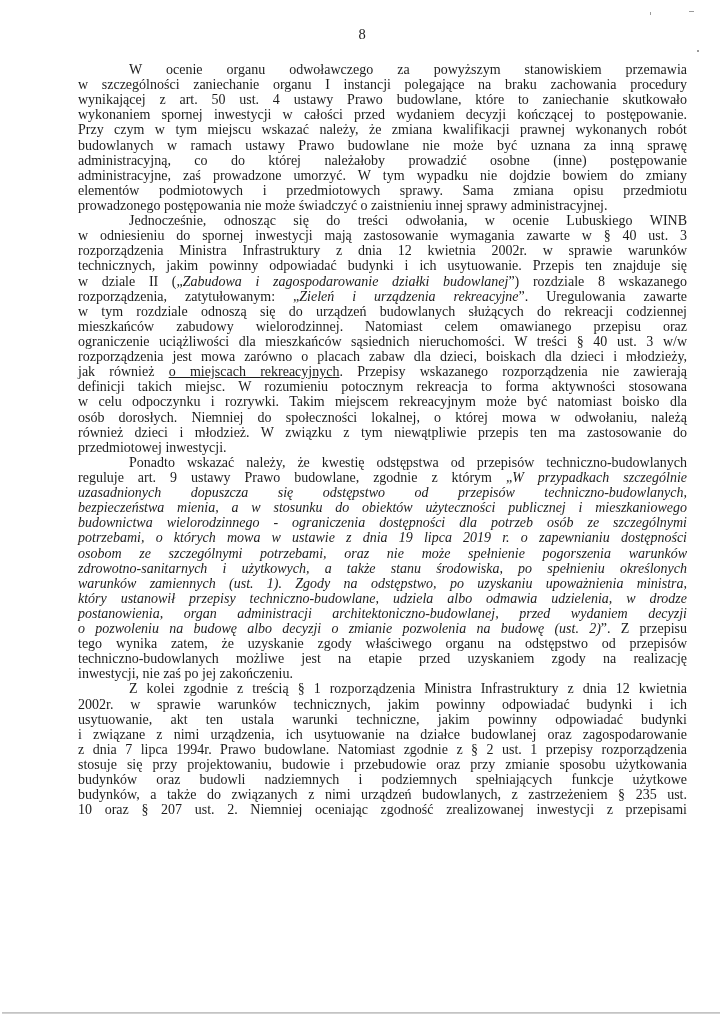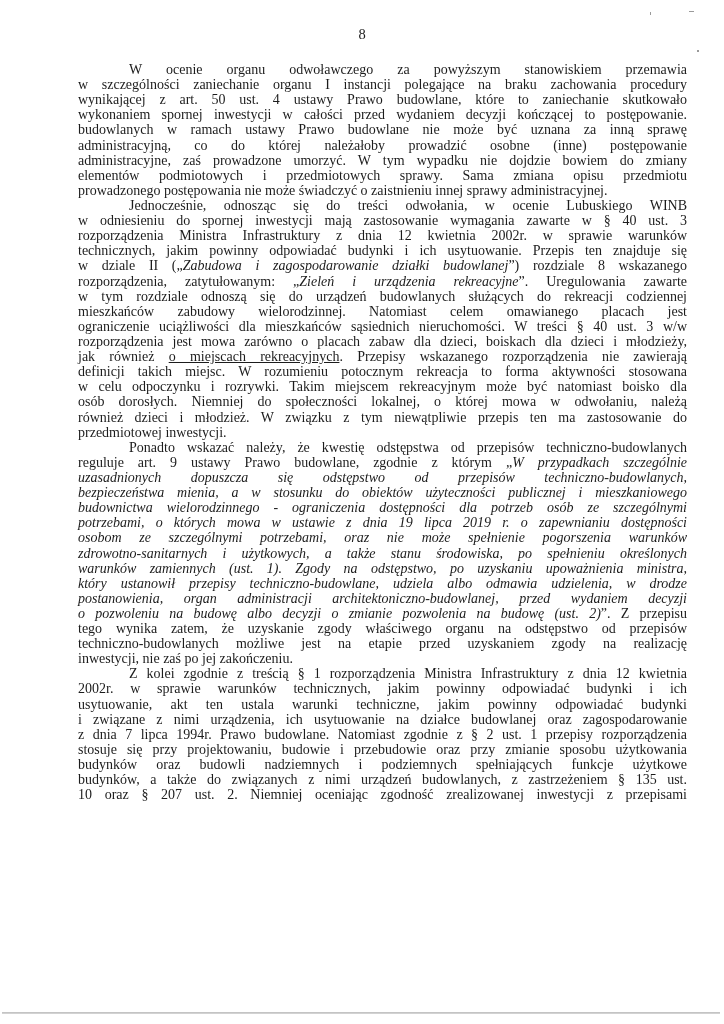--- a/index.html
+++ b/index.html
@@ -37,35 +37,36 @@
 <span class="corner-mark" style="left:650px;top:12px;width:1px;height:3px;"></span>
 <span class="corner-mark" style="left:689px;top:11px;width:5px;height:1px;"></span>
 <span class="corner-mark" style="left:697px;top:50px;width:2px;height:2px;"></span>
 
 <div class="body-text" id="body-text">
     <div>
       <span class="line indent"><span>W ocenie organu odwoławczego za powyższym stanowiskiem przemawia</span></span>
       <span class="line"><span>w szczególności zaniechanie organu I instancji polegające na braku zachowania procedury</span></span>
       <span class="line"><span>wynikającej z art. 50 ust. 4 ustawy Prawo budowlane, które to zaniechanie skutkowało</span></span>
       <span class="line"><span>wykonaniem spornej inwestycji w całości przed wydaniem decyzji kończącej to postępowanie.</span></span>
+      <span class="line"><span>Przy czym w tym miejscu wskazać należy, że zmiana kwalifikacji prawnej wykonanych robót</span></span>
       <span class="line"><span>budowlanych w ramach ustawy Prawo budowlane nie może być uznana za inną sprawę</span></span>
       <span class="line"><span>administracyjną, co do której należałoby prowadzić osobne (inne) postępowanie</span></span>
       <span class="line"><span>administracyjne, zaś prowadzone umorzyć. W tym wypadku nie dojdzie bowiem do zmiany</span></span>
       <span class="line"><span>elementów podmiotowych i przedmiotowych sprawy. Sama zmiana opisu przedmiotu</span></span>
       <span class="line last"><span>prowadzonego postępowania nie może świadczyć o zaistnieniu innej sprawy administracyjnej.</span></span>
     </div>
     <div>
       <span class="line indent"><span>Jednocześnie, odnosząc się do treści odwołania, w ocenie Lubuskiego WINB</span></span>
       <span class="line"><span>w odniesieniu do spornej inwestycji mają zastosowanie wymagania zawarte w § 40 ust. 3</span></span>
       <span class="line"><span>rozporządzenia Ministra Infrastruktury z dnia 12 kwietnia 2002r. w sprawie warunków</span></span>
       <span class="line"><span>technicznych, jakim powinny odpowiadać budynki i ich usytuowanie. Przepis ten znajduje się</span></span>
       <span class="line"><span>w dziale II („</span><span class="it">Zabudowa i zagospodarowanie działki budowlanej</span><span>”) rozdziale 8 wskazanego</span></span>
       <span class="line"><span>rozporządzenia, zatytułowanym: „</span><span class="it">Zieleń i urządzenia rekreacyjne</span><span>”. Uregulowania zawarte</span></span>
       <span class="line"><span>w tym rozdziale odnoszą się do urządzeń budowlanych służących do rekreacji codziennej</span></span>
-      <span class="line"><span>mieszkańców zabudowy wielorodzinnej. Natomiast celem omawianego placach jest</span></span>
+      <span class="line"><span>mieszkańców zabudowy wielorodzinnej. Natomiast celem omawianego przepisu oraz</span></span>
       <span class="line"><span>ograniczenie uciążliwości dla mieszkańców sąsiednich nieruchomości. W treści § 40 ust. 3 w/w</span></span>
       <span class="line"><span>rozporządzenia jest mowa zarówno o placach zabaw dla dzieci, boiskach dla dzieci i młodzieży,</span></span>
       <span class="line"><span>jak również </span><span class="ul">o miejscach rekreacyjnych</span><span>. Przepisy wskazanego rozporządzenia nie zawierają</span></span>
       <span class="line"><span>definicji takich miejsc. W rozumieniu potocznym rekreacja to forma aktywności stosowana</span></span>
       <span class="line"><span>w celu odpoczynku i rozrywki. Takim miejscem rekreacyjnym może być natomiast boisko dla</span></span>
       <span class="line"><span>osób dorosłych. Niemniej do społeczności lokalnej, o której mowa w odwołaniu, należą</span></span>
       <span class="line"><span>również dzieci i młodzież. W związku z tym niewątpliwie przepis ten ma zastosowanie do</span></span>
       <span class="line last"><span>przedmiotowej inwestycji.</span></span>
     </div>
     <div>
@@ -86,18 +87,18 @@
       <span class="line last"><span>inwestycji, nie zaś po jej zakończeniu.</span></span>
     </div>
     <div>
       <span class="line indent"><span>Z kolei zgodnie z treścią § 1 rozporządzenia Ministra Infrastruktury z dnia 12 kwietnia</span></span>
       <span class="line"><span>2002r. w sprawie warunków technicznych, jakim powinny odpowiadać budynki i ich</span></span>
       <span class="line"><span>usytuowanie, akt ten ustala warunki techniczne, jakim powinny odpowiadać budynki</span></span>
       <span class="line"><span>i związane z nimi urządzenia, ich usytuowanie na działce budowlanej oraz zagospodarowanie</span></span>
       <span class="line"><span>z dnia 7 lipca 1994r. Prawo budowlane. Natomiast zgodnie z § 2 ust. 1 przepisy rozporządzenia</span></span>
       <span class="line"><span>stosuje się przy projektowaniu, budowie i przebudowie oraz przy zmianie sposobu użytkowania</span></span>
       <span class="line"><span>budynków oraz budowli nadziemnych i podziemnych spełniających funkcje użytkowe</span></span>
-      <span class="line"><span>budynków, a także do związanych z nimi urządzeń budowlanych, z zastrzeżeniem § 135 ust.</span></span>
+      <span class="line"><span>budynków, a także do związanych z nimi urządzeń budowlanych, z zastrzeżeniem § 235 ust.</span></span>
       <span class="line"><span>10 oraz § 207 ust. 2. Niemniej oceniając zgodność zrealizowanej inwestycji z przepisami</span></span>
     </div>
   </div>
 
 <div class="bottom-rule"></div>
 
 </body></html>

